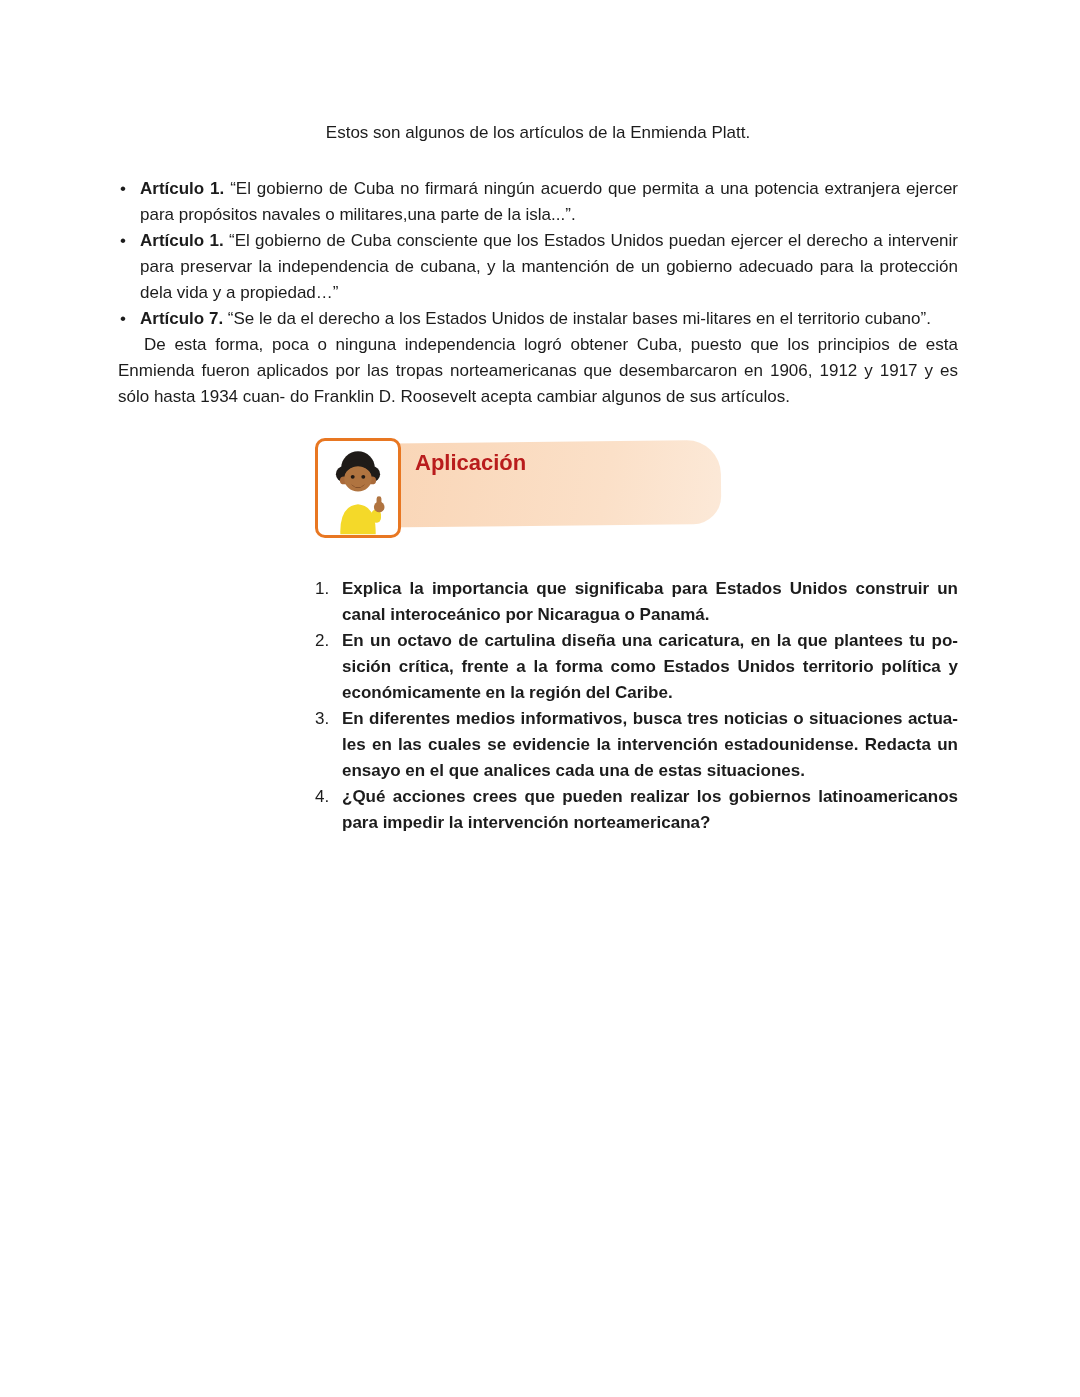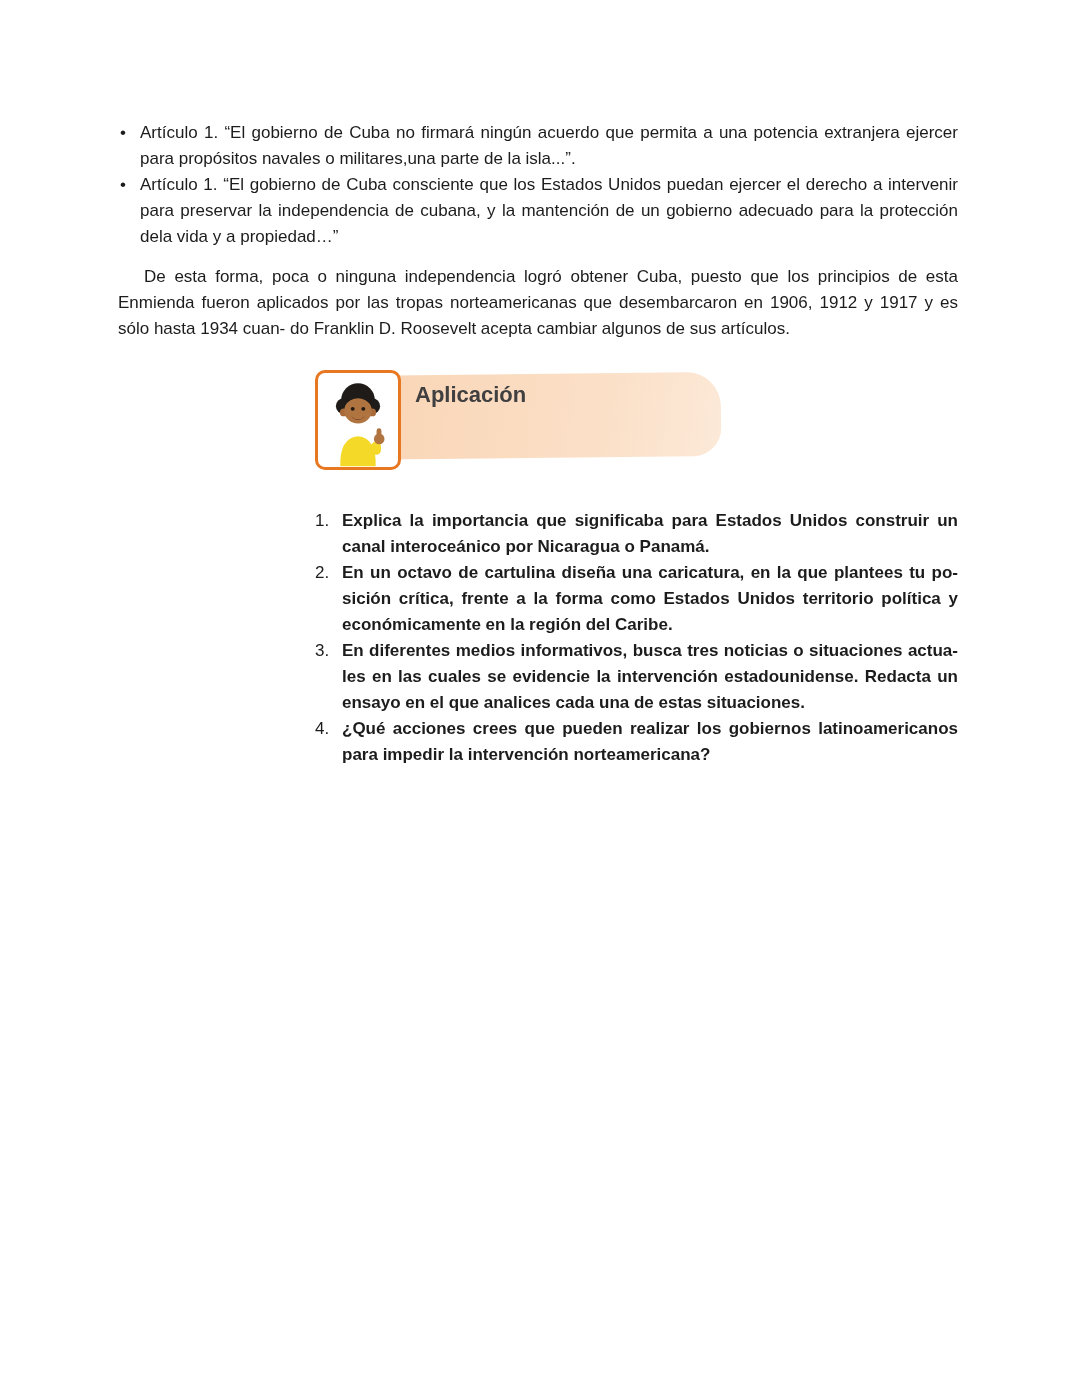--- a/index.html
+++ b/index.html
@@ -33,23 +33,22 @@
     line-height: 26px;
     text-align: justify;
   }
   li.article::before {
     content: "\2022";
     position: absolute;
     left: 2px;
     top: 0;
     font-size: 17px;
   }
-  .article-label { font-weight: normal; }
+  .article-label { font-weight: bold; }
   .closing-paragraph {
-    margin-top: 14px;
     font-size: 17px;
     line-height: 26px;
     text-align: justify;
     text-indent: 26px;
   }
   .application-header {
     position: relative;
     margin-left: 197px;
     margin-top: 28px;
     height: 102px;
@@ -79,21 +78,21 @@
     justify-content: center;
     overflow: hidden;
     z-index: 2;
   }
   .app-title {
     position: absolute;
     left: 100px;
     top: 12px;
     font-size: 22px;
     font-weight: bold;
-    color: #404040;
+    color: #b91c1c;
     z-index: 3;
   }
   ol.tasks {
     list-style: none;
     margin-left: 197px;
     margin-top: 36px;
     width: 643px;
   }
   li.task {
     display: flex;
@@ -108,29 +107,34 @@
     flex: 1;
     text-align: justify;
     font-weight: bold;
   }
 </style>
 </head>
 <body>
 
 <div class="page">
 
+  <p class="intro-title">Estos son algunos de los artículos de la Enmienda Platt.</p>
 
   <ul class="articles">
     <li class="article">
       <span class="article-label">Artículo 1.</span>
       <span class="article-text">“El gobierno de Cuba no firmará ningún acuerdo que permita a una potencia extranjera ejercer para propósitos navales o militares,una parte de la isla...”.</span>
     </li>
     <li class="article">
       <span class="article-label">Artículo 1.</span>
       <span class="article-text">“El gobierno de Cuba consciente que los Estados Unidos puedan ejercer el derecho a intervenir para preservar la independencia de cubana, y la mantención de un gobierno adecuado para la protección dela vida y a propiedad…”</span>
+    </li>
+    <li class="article">
+      <span class="article-label">Artículo 7.</span>
+      <span class="article-text">“Se le da el derecho a los Estados Unidos de instalar bases mi-litares en el territorio cubano”.</span>
     </li>
   </ul>
 
   <p class="closing-paragraph">De esta forma, poca o ninguna independencia logró obtener Cuba, puesto que los principios de esta Enmienda fueron aplicados por las tropas norteamericanas que desembarcaron en 1906, 1912 y 1917 y es sólo hasta 1934 cuan- do Franklin D. Roosevelt acepta cambiar algunos de sus artículos.</p>
 
   <div class="application-header">
     <div class="app-banner"></div>
     <div class="app-iconbox">
       <svg viewBox="0 0 86 98" width="76" height="88" aria-hidden="true">
 

